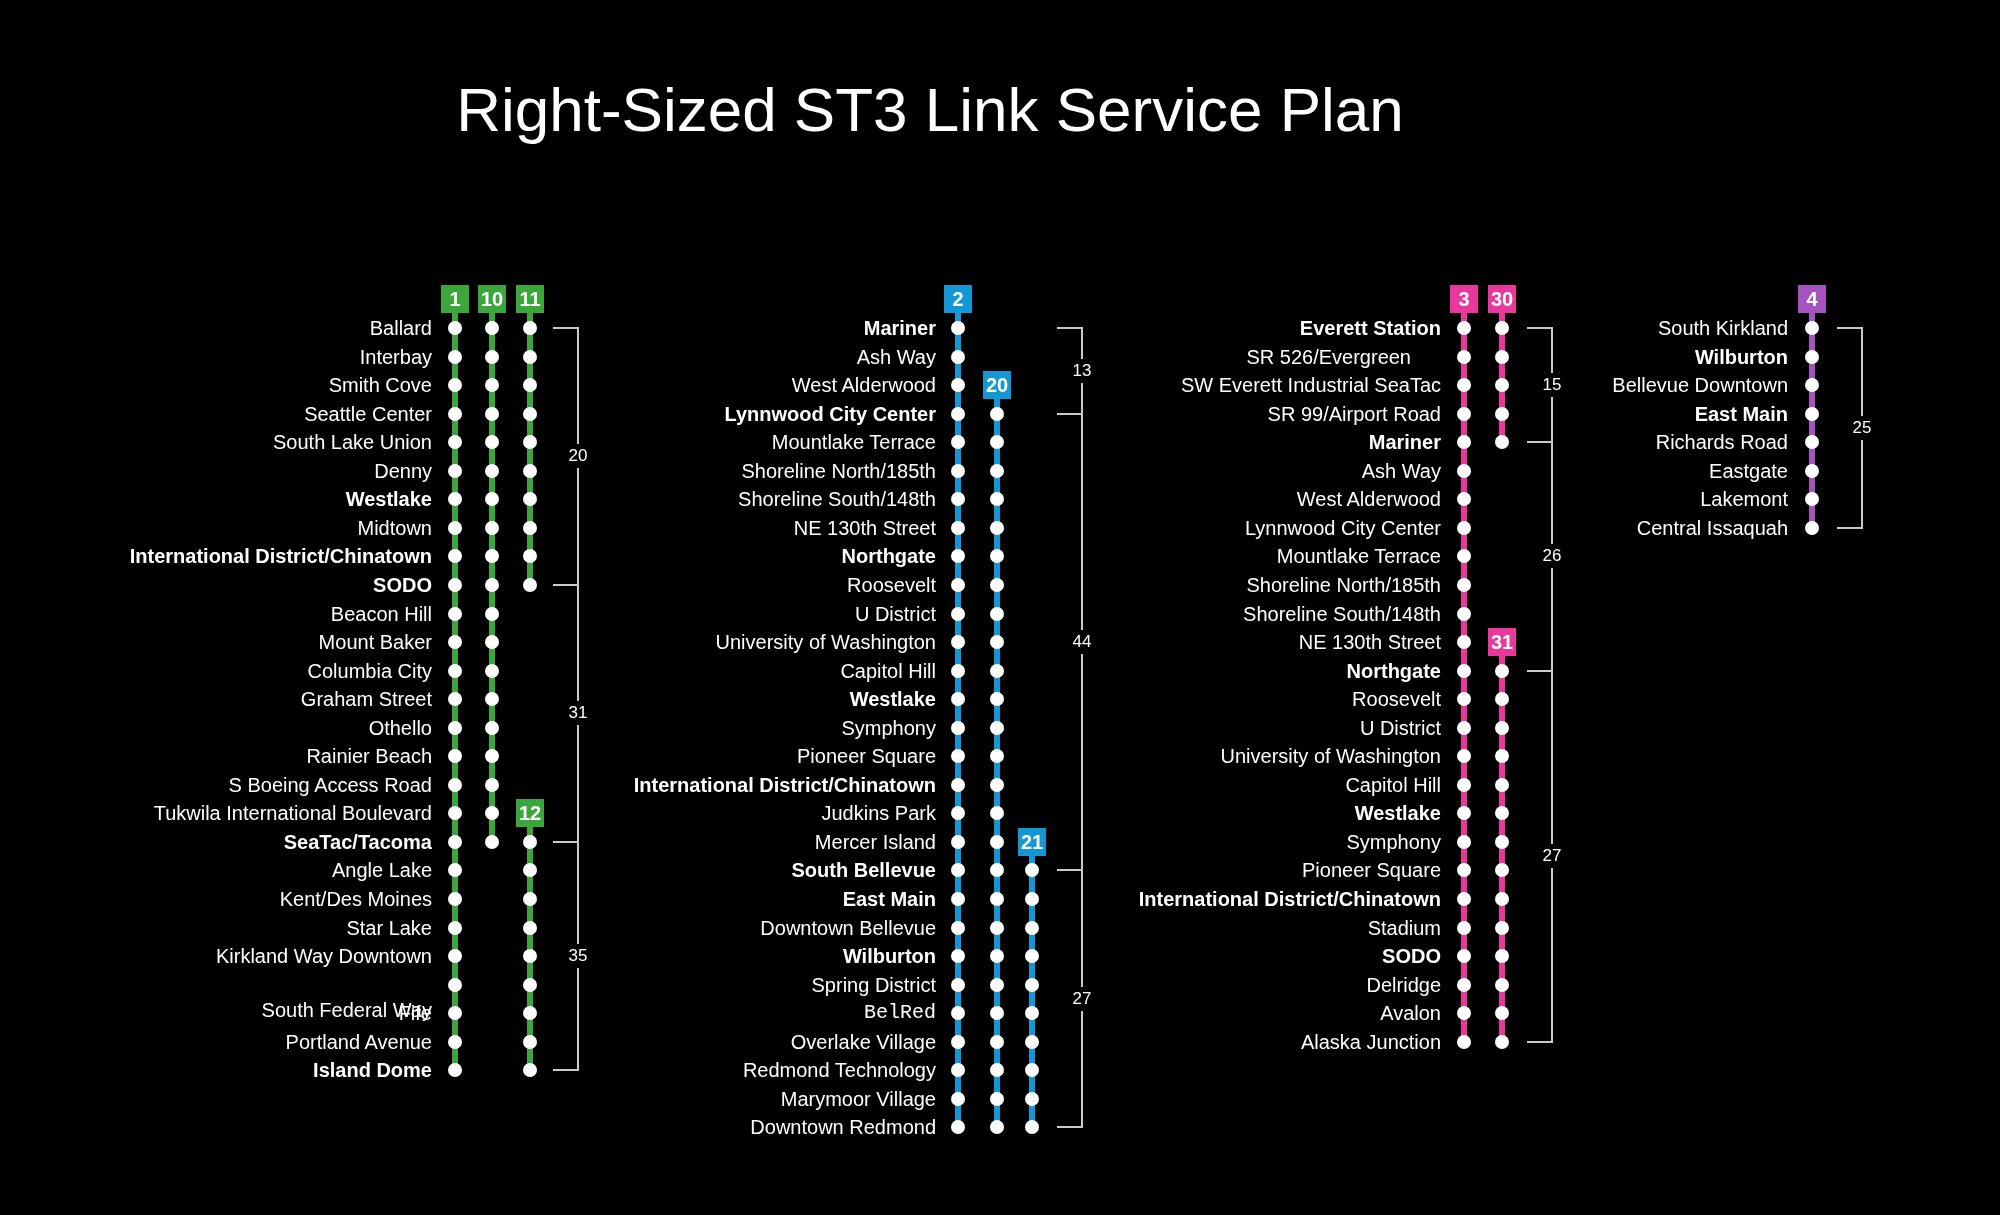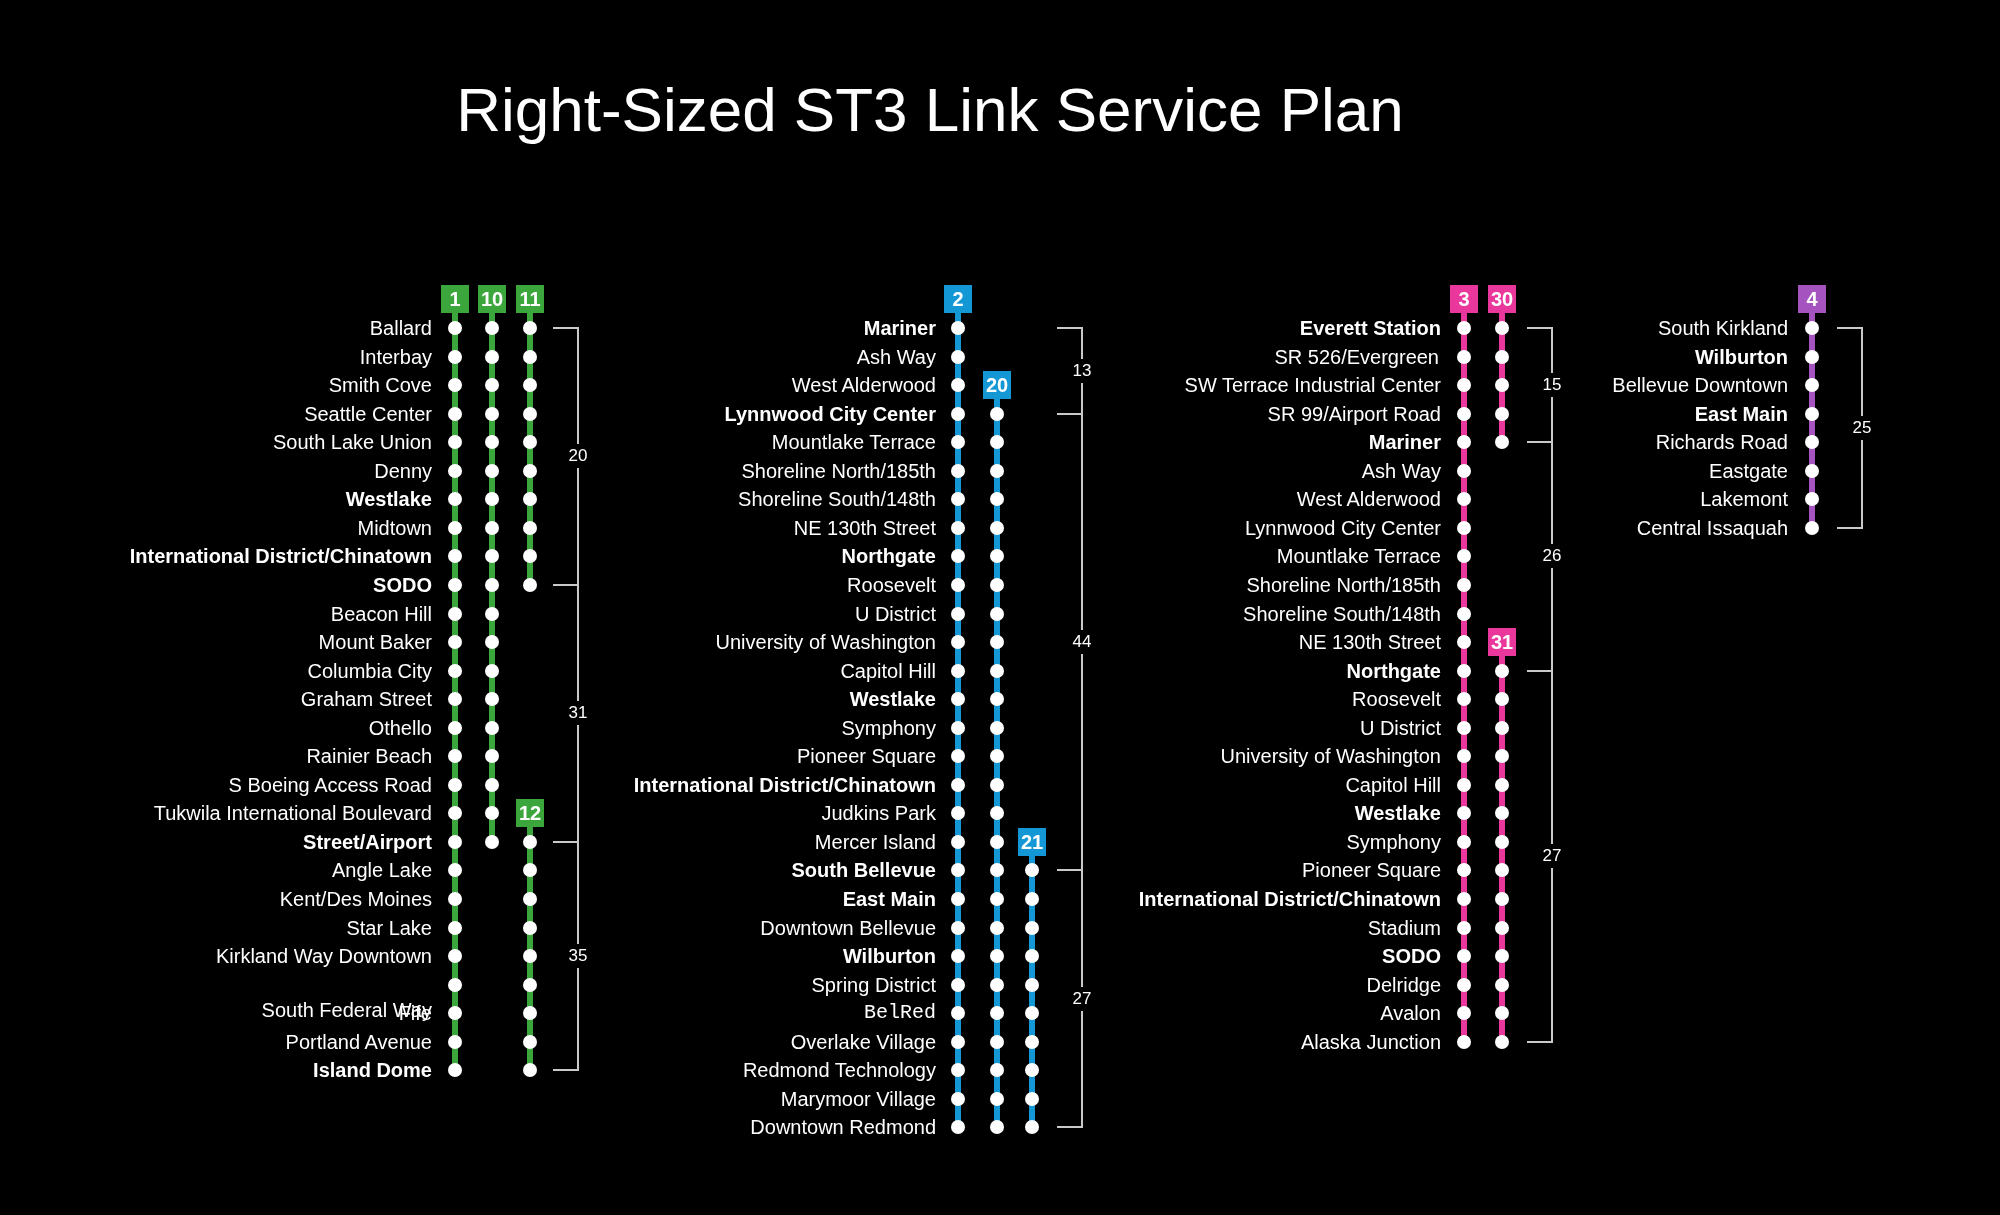--- a/index.html
+++ b/index.html
@@ -36,21 +36,21 @@
       <div class="station-label bold" style="right: 1568px; top: 542.4px;">International District/Chinatown</div>
       <div class="station-label bold" style="right: 1568px; top: 570.95px;">SODO</div>
       <div class="station-label" style="right: 1568px; top: 599.5px;">Beacon Hill</div>
       <div class="station-label" style="right: 1568px; top: 628.05px;">Mount Baker</div>
       <div class="station-label" style="right: 1568px; top: 656.6px;">Columbia City</div>
       <div class="station-label" style="right: 1568px; top: 685.15px;">Graham Street</div>
       <div class="station-label" style="right: 1568px; top: 713.7px;">Othello</div>
       <div class="station-label" style="right: 1568px; top: 742.25px;">Rainier Beach</div>
       <div class="station-label" style="right: 1568px; top: 770.8px;">S Boeing Access Road</div>
       <div class="station-label" style="right: 1568px; top: 799.35px;">Tukwila International Boulevard</div>
-      <div class="station-label bold" style="right: 1568px; top: 827.9px;">Street/Airport</div>
+      <div class="station-label bold" style="right: 1568px; top: 827.9px;">SeaTac/Tacoma</div>
       <div class="station-label" style="right: 1568px; top: 856.45px;">Angle Lake</div>
       <div class="station-label" style="right: 1568px; top: 885px;">Kent/Des Moines</div>
       <div class="station-label" style="right: 1568px; top: 913.55px;">Star Lake</div>
       <div class="station-label" style="right: 1568px; top: 942.1px;">Kirkland Way Downtown</div>
       <div class="station-label" style="right: 1568px; top: 970.65px; margin-top: 25px;">South Federal Way</div>
       <div class="station-label" style="right: 1568px; top: 999.2px;">Fife</div>
       <div class="station-label" style="right: 1568px; top: 1027.75px;">Portland Avenue</div>
       <div class="station-label bold" style="right: 1568px; top: 1056.3px;">Island Dome</div>
       <div class="bracket-line" style="left: 577px; top: 328px; height: 742.3px; background: rgb(201, 201, 201);"></div>
       <div class="bracket-tick" style="left: 553px; top: 327px; width: 26px; background: rgb(201, 201, 201);"></div>
@@ -235,22 +235,22 @@
       <div class="station-dot" style="left: 1025px; top: 892px; width: 14px; height: 14px; background: rgb(255, 255, 255);"></div>
       <div class="station-dot" style="left: 1025px; top: 920.55px; width: 14px; height: 14px; background: rgb(255, 255, 255);"></div>
       <div class="station-dot" style="left: 1025px; top: 949.1px; width: 14px; height: 14px; background: rgb(255, 255, 255);"></div>
       <div class="station-dot" style="left: 1025px; top: 977.65px; width: 14px; height: 14px; background: rgb(255, 255, 255);"></div>
       <div class="station-dot" style="left: 1025px; top: 1006.2px; width: 14px; height: 14px; background: rgb(255, 255, 255);"></div>
       <div class="station-dot" style="left: 1025px; top: 1034.75px; width: 14px; height: 14px; background: rgb(255, 255, 255);"></div>
       <div class="station-dot" style="left: 1025px; top: 1063.3px; width: 14px; height: 14px; background: rgb(255, 255, 255);"></div>
       <div class="station-dot" style="left: 1025px; top: 1091.85px; width: 14px; height: 14px; background: rgb(255, 255, 255);"></div>
       <div class="station-dot" style="left: 1025px; top: 1120.4px; width: 14px; height: 14px; background: rgb(255, 255, 255);"></div>
       <div class="station-label bold" style="right: 559px; top: 314px;">Everett Station</div>
-      <div class="station-label" style="right: 561px; top: 342.55px;">SR 526/Evergreen</div>
-      <div class="station-label" style="right: 559px; top: 371.1px;">SW Terrace Industrial Center</div>
+      <div class="station-label" style="right: 589px; top: 342.55px;">SR 526/Evergreen</div>
+      <div class="station-label" style="right: 559px; top: 371.1px;">SW Everett Industrial SeaTac</div>
       <div class="station-label" style="right: 559px; top: 399.65px;">SR 99/Airport Road</div>
       <div class="station-label bold" style="right: 559px; top: 428.2px;">Mariner</div>
       <div class="station-label" style="right: 559px; top: 456.75px;">Ash Way</div>
       <div class="station-label" style="right: 559px; top: 485.3px;">West Alderwood</div>
       <div class="station-label" style="right: 559px; top: 513.85px;">Lynnwood City Center</div>
       <div class="station-label" style="right: 559px; top: 542.4px;">Mountlake Terrace</div>
       <div class="station-label" style="right: 559px; top: 570.95px;">Shoreline North/185th</div>
       <div class="station-label" style="right: 559px; top: 599.5px;">Shoreline South/148th</div>
       <div class="station-label" style="right: 559px; top: 628.05px;">NE 130th Street</div>
       <div class="station-label bold" style="right: 559px; top: 656.6px;">Northgate</div>

